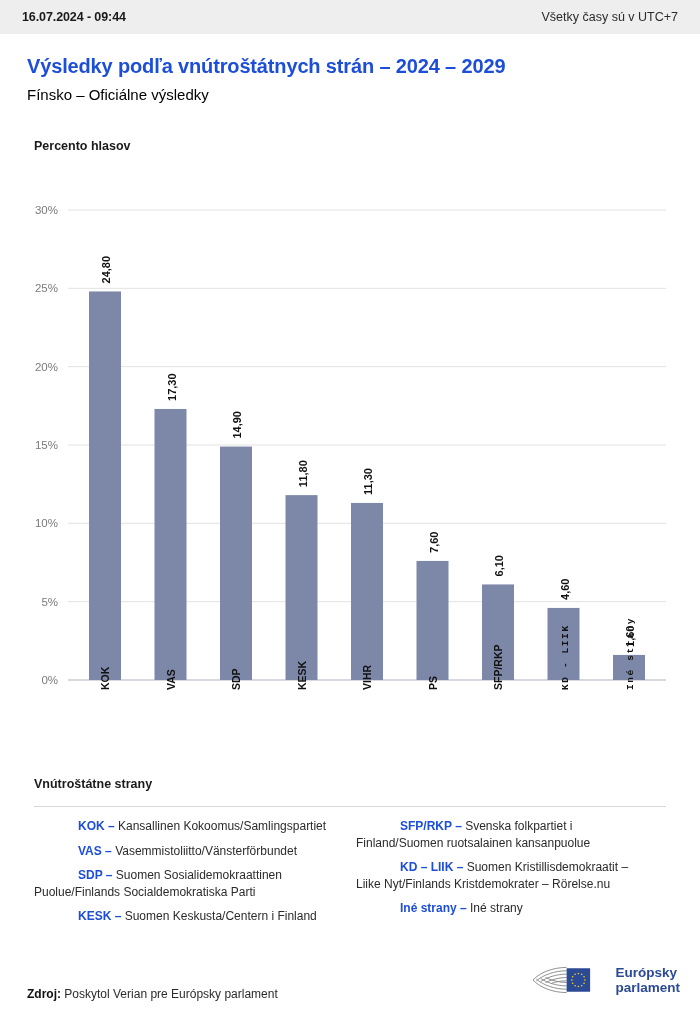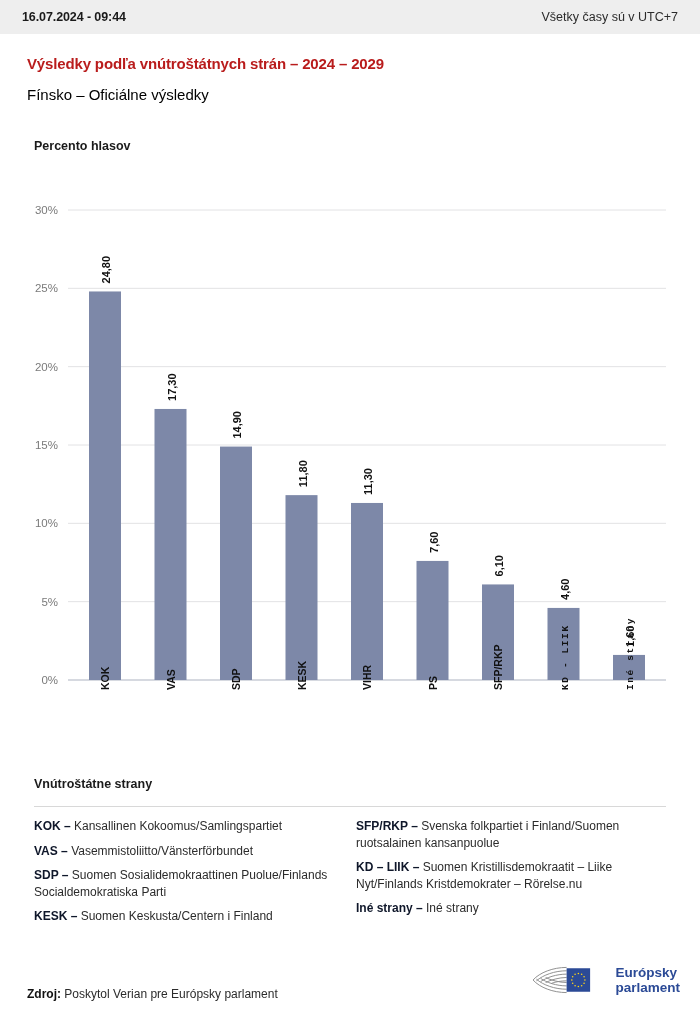--- a/index.html
+++ b/index.html
@@ -36,23 +36,23 @@
   }
   #topbar .tz {
     font-size: 12.5px;
     color: #2b2b2b;
   }
 
   
   #title {
     position: absolute;
     left: 27px; top: 55px;
-    font-size: 15px;
-    font-weight: bold;
-    color: #b91c1c;
+    font-size: 20px;
+    font-weight: bold;
+    color: #1d4ed8;
     letter-spacing: -0.15px;
   }
   #subtitle {
     position: absolute;
     left: 27px; top: 86px;
     font-size: 15px;
     font-weight: normal;
     color: #000000;
   }
   #axis-caption {
@@ -130,21 +130,22 @@
   }
   #legend .col { width: 300px; }
   #legend .entry {
     font-size: 12px;
     line-height: 16.5px;
     color: #2b2b2b;
     margin-bottom: 8px;
   }
   #legend .entry .abbr {
     font-weight: bold;
-    color: #0f172a;
+    color: #1d4ed8;
+    margin-left: 44px;
   }
 
   
   #source {
     position: absolute;
     left: 27px; top: 987px;
     font-size: 12px;
     color: #2b2b2b;
   }
   #source .lbl { font-weight: bold; color: #111111; }

